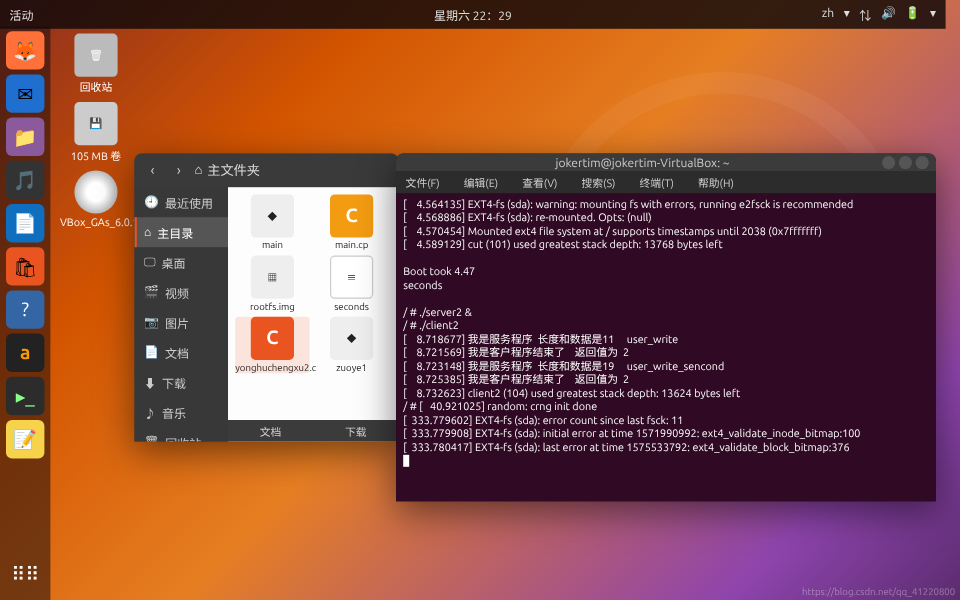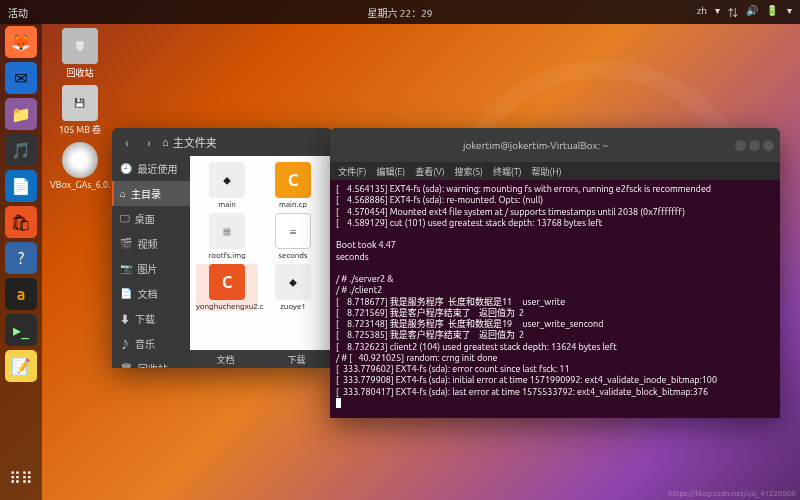--- a/index.html
+++ b/index.html
@@ -1,19 +1,19 @@
 <!DOCTYPE html>
 <html><head>
 <meta charset="utf-8">
 <style>
 * { margin: 0; padding: 0; box-sizing: border-box; font-family: "Ubuntu", "Noto Sans CJK SC", sans-serif; }
 body { width: 800px; height: 500px; overflow: hidden; position: relative; background: linear-gradient(135deg, #8b2e1f 0%, #d35400 25%, #e67e22 50%, #8e44ad 85%, #5b2c6f 100%); }
 .desktop-bg::before { content: ""; position: absolute; right: 40px; top: 60px; width: 280px; height: 280px; border-radius: 50%; background: radial-gradient(circle, rgba(255,255,255,0.04), transparent 70%); border: 18px solid rgba(255,255,255,0.05); }
 
-.topbar { position: absolute; top: 0; left: 0; right: 0; height: 16px; background: rgba(20,10,10,0.85); display: flex; align-items: center; color: #ddd; font-size: 10px; padding: 12px 8px; z-index: 50; }
+.topbar { position: absolute; top: 0; left: 0; right: 12px; height: 16px; background: rgba(20,10,10,0.85); display: flex; align-items: center; color: #ddd; font-size: 10px; padding: 12px 8px; z-index: 50; }
 .topbar .center { position: absolute; left: 50%; transform: translateX(-50%); text-align: center; }
 .topbar .right { margin-left: auto; display: flex; gap: 8px; align-items: flex-start; }
 .topbar .right span { font-size: 10px; }
 
 .dock { position: absolute; left: 0; top: 22px; bottom: 0; width: 42px; background: rgba(30,15,15,0.55); display: flex; flex-direction: column; align-items: center; padding-top: 4px; gap: 4px; z-index: 40; }
 .dock .app { width: 32px; height: 32px; border-radius: 5px; display: flex; align-items: center; justify-content: center; font-size: 16px; cursor: pointer; }
 .dock .app.grid { position: absolute; bottom: 6px; }
 
 .desktop-icons { position: absolute; left: 50px; top: 28px; display: flex; flex-direction: column; gap: 6px; z-index: 5; }
 .dicon { width: 60px; text-align: center; color: #fff; font-size: 9px; cursor: pointer; }
@@ -34,25 +34,25 @@
 .files-content { flex: 1; background: #fdfdfd; display: flex; flex-wrap: wrap; align-content: flex-start; padding: 6px; gap: 4px; overflow: hidden; }
 .ficon { width: 62px; text-align: center; font-size: 8px; color: #222; cursor: pointer; }
 .ficon .box { width: 36px; height: 36px; margin: 0 auto 2px; border-radius: 4px; display: flex; align-items: center; justify-content: center; background: #eee; }
 .ficon .box.c { background: #f39c12; color: #fff; font-weight: bold; font-size: 16px; }
 .ficon .box.txt { background: #fff; border: 1px solid #ccc; }
 .ficon.sel .box { background: #e95420; color:#fff; }
 .ficon.sel { background: rgba(233,84,32,0.15); border-radius:3px;}
 .files .status { position:absolute; bottom:0; left:78px; right:0; height:18px; background:#3b3b3b; display:flex; justify-content:space-around; align-items:center; font-size:9px; color:#ccc;}
 
 .window.term { left: 330px; top: 128px; width: 450px; height: 290px; z-index: 30; background: #300a24; color: #eee; font-family: "Ubuntu Mono", monospace; font-size: 9px; }
-.term .titlebar { height: 34px; background: #3b3b3b; display: flex; align-items: center; color: #ccc; font-size: 10px; padding: 0 6px; }
+.term .titlebar { height: 15px; background: #3b3b3b; display: flex; align-items: center; color: #ccc; font-size: 10px; padding: 0 6px; }
 .term .titlebar .t-title { margin: 0 auto; }
 .term .titlebar .wbtns { display: flex; gap: 3px; }
 .term .titlebar .wbtn { width: 11px; height: 11px; border-radius: 50%; background: #555; cursor: pointer; }
-.term .menubar { height: 18px; background: #2c2c2c; display: flex; gap: 10px; padding: 0 8px; align-items: center; color: #ccc; font-size: 9px; }
+.term .menubar { height: 18px; background: #2c2c2c; display: flex; gap: 20px; padding: 0 8px; align-items: center; color: #ccc; font-size: 9px; }
 .term .menubar span { cursor: pointer; }
 .term pre { padding: 4px 6px; white-space: pre-wrap; line-height: 1.25; color: #fff; height: calc(100% - 40px); overflow: hidden; }
 .term pre .cursor { display:inline-block; width:5px; height:10px; background:#fff; vertical-align:middle;}
 
 .watermark { position:absolute; bottom:2px; right:4px; font-size:8px; color:rgba(255,255,255,0.35); z-index:60;margin-left:16px;}
 </style>
 </head>
 <body>
 <div class="desktop-bg"></div>
 

